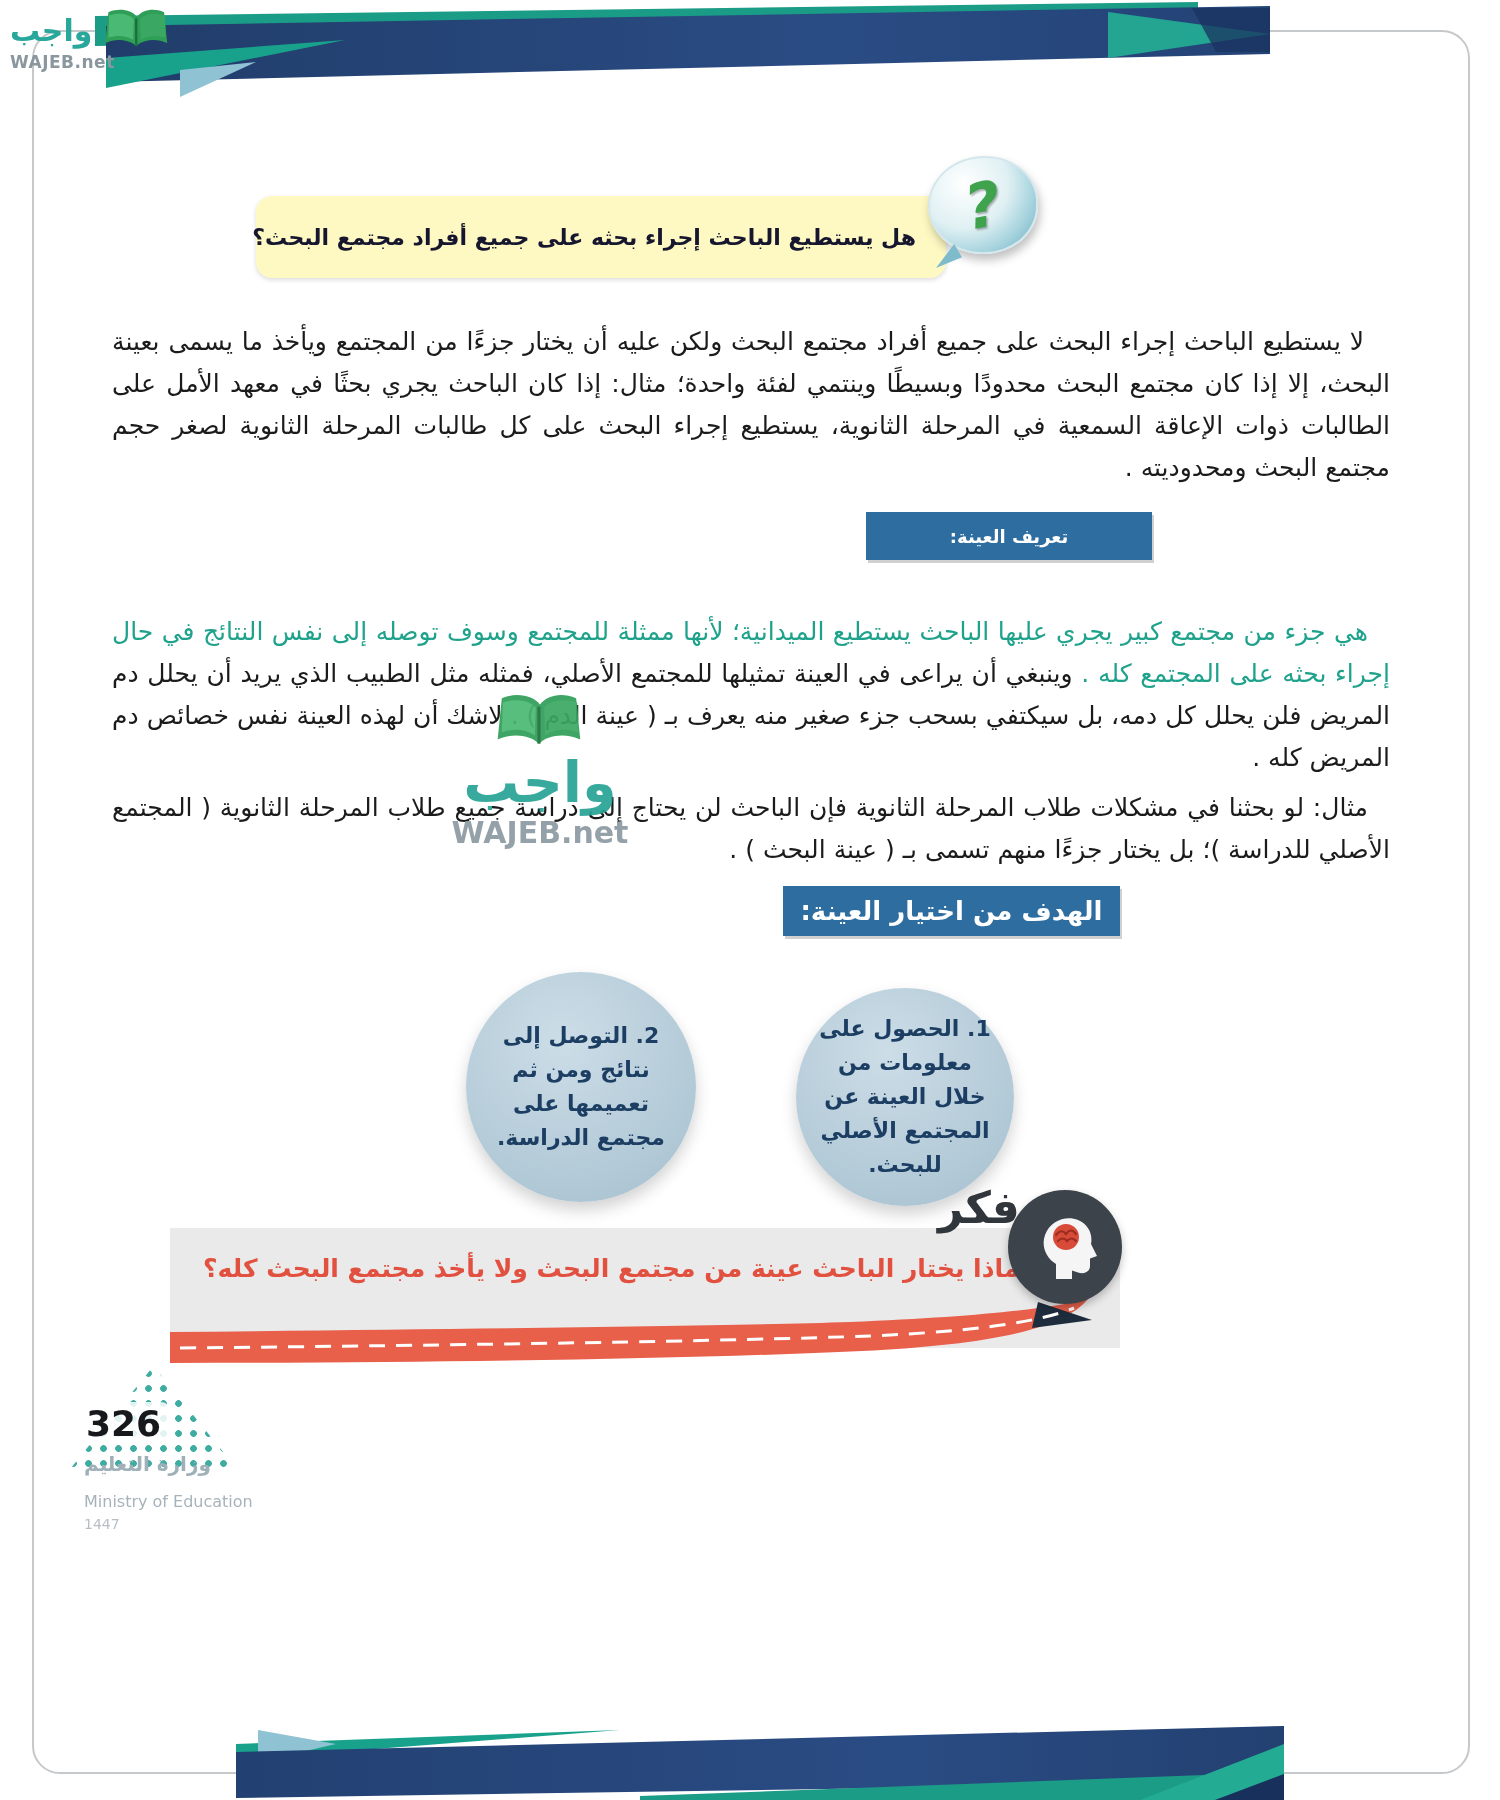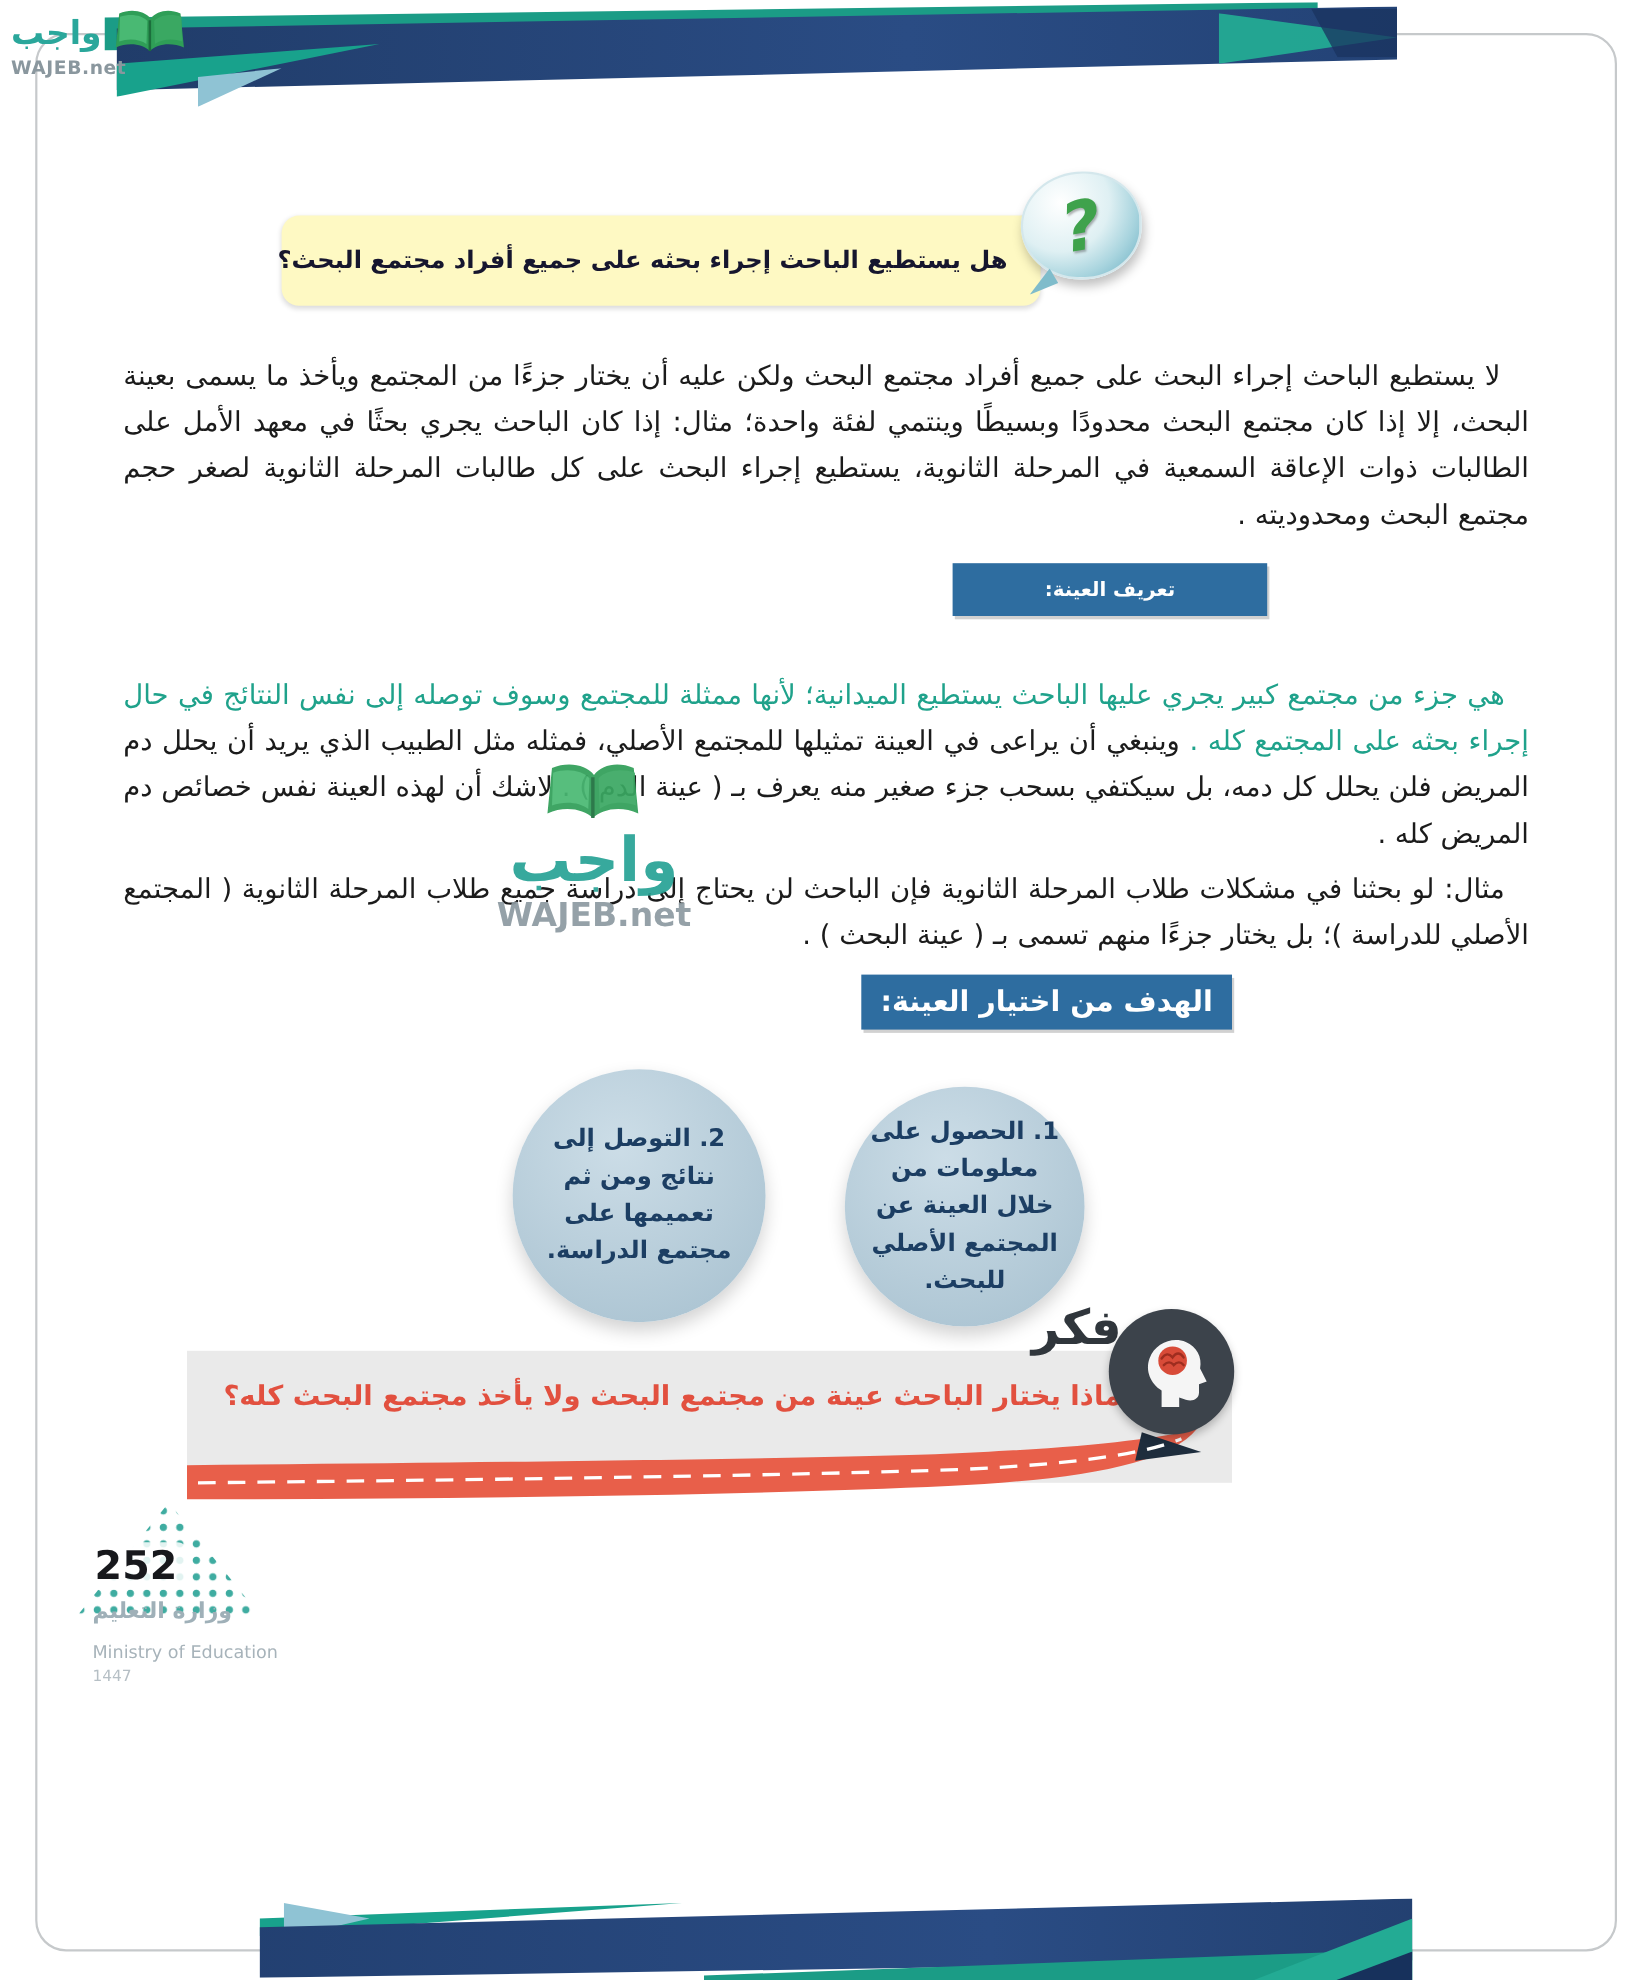--- a/index.html
+++ b/index.html
@@ -67,21 +67,21 @@
          display:flex;align-items:center;justify-content:center;direction:rtl;
          box-shadow:2px 3px 0 rgba(0,0,0,.18);}
   .h-def{left:866px;top:512px;width:286px;height:48px;font-size:18px;}
   .h-goal{left:783px;top:886px;width:337px;height:50px;font-size:26px;}
   
   .goal-circle{position:absolute;z-index:3;border-radius:50%;
          background:radial-gradient(circle at 42% 30%,#ccdde7,#aec6d4 78%);
          color:#1c3e63;font-weight:bold;font-size:22px;line-height:1.55;direction:rtl;
          display:flex;align-items:center;justify-content:center;text-align:center;
          padding:22px;box-sizing:border-box;box-shadow:0 8px 16px rgba(0,0,0,.18);}
-  .gc1{left:768px;top:988px;width:218px;height:218px;}
+  .gc1{left:796px;top:988px;width:218px;height:218px;}
   .gc2{left:466px;top:972px;width:230px;height:230px;}
   
   .think-panel{position:absolute;z-index:3;left:170px;top:1228px;width:950px;height:120px;background:#eaeaea;}
   .think-title{position:absolute;z-index:5;left:938px;top:1182px;font-size:44px;font-weight:bold;
          color:#30363c;direction:rtl;}
   .think-circle{position:absolute;z-index:5;left:1008px;top:1190px;width:114px;height:114px;border-radius:50%;
          background:#3c434b;display:flex;align-items:center;justify-content:center;
          box-shadow:0 4px 8px rgba(0,0,0,.25);}
   .think-q{position:absolute;z-index:4;left:200px;top:1254px;width:830px;direction:rtl;text-align:right;
          font-size:25px;font-weight:bold;color:#e2503f;white-space:nowrap;}
@@ -166,21 +166,21 @@
     </svg>
   </div>
   <div class="think-q">لماذا يختار الباحث  عينة من مجتمع البحث ولا يأخذ مجتمع البحث كله؟</div>
   <svg class="swoosh" viewBox="0 0 928 76">
     <path d="M0,36 C300,33 560,30 680,26 C805,21 878,13 918,3 C892,35 812,49 692,55 C520,63 250,67 0,67 Z" fill="#e85f4a"></path>
     <path d="M868,6 L922,24 L862,32 Z" fill="#1e2d3d"></path>
     <path d="M10,52 C300,49 560,45 700,40 C812,35 872,25 904,12" stroke="#ffffff" stroke-width="3" stroke-dasharray="16 11" fill="none"></path>
   </svg>
 
   <div class="dots-tri"></div>
-  <div class="page-num">252</div>
+  <div class="page-num">326</div>
   <div class="ministry-ar">وزارة التعليم</div>
   <div class="ministry-en">Ministry of Education</div>
   <div class="ministry-year">1447</div>
 
   <div class="watermark">
     <svg viewBox="0 0 100 62" width="108" height="64">
       <path d="M50,14 C43,5 27,2 13,8 L9,48 C24,41 41,44 49,52 C57,44 74,41 89,48 L85,8 C71,2 57,5 50,14 Z" fill="#2f9e57"></path>
       <path d="M14,12 C26,8 40,10 46,17 L45,44 C37,38 24,37 13,41 Z" fill="#49b973"></path>
       <path d="M86,12 C74,8 60,10 54,17 L55,44 C63,38 76,37 87,41 Z" fill="#3aa862"></path>
       <path d="M49,16 L49,52" stroke="#1c6e3c" stroke-width="3"></path>

